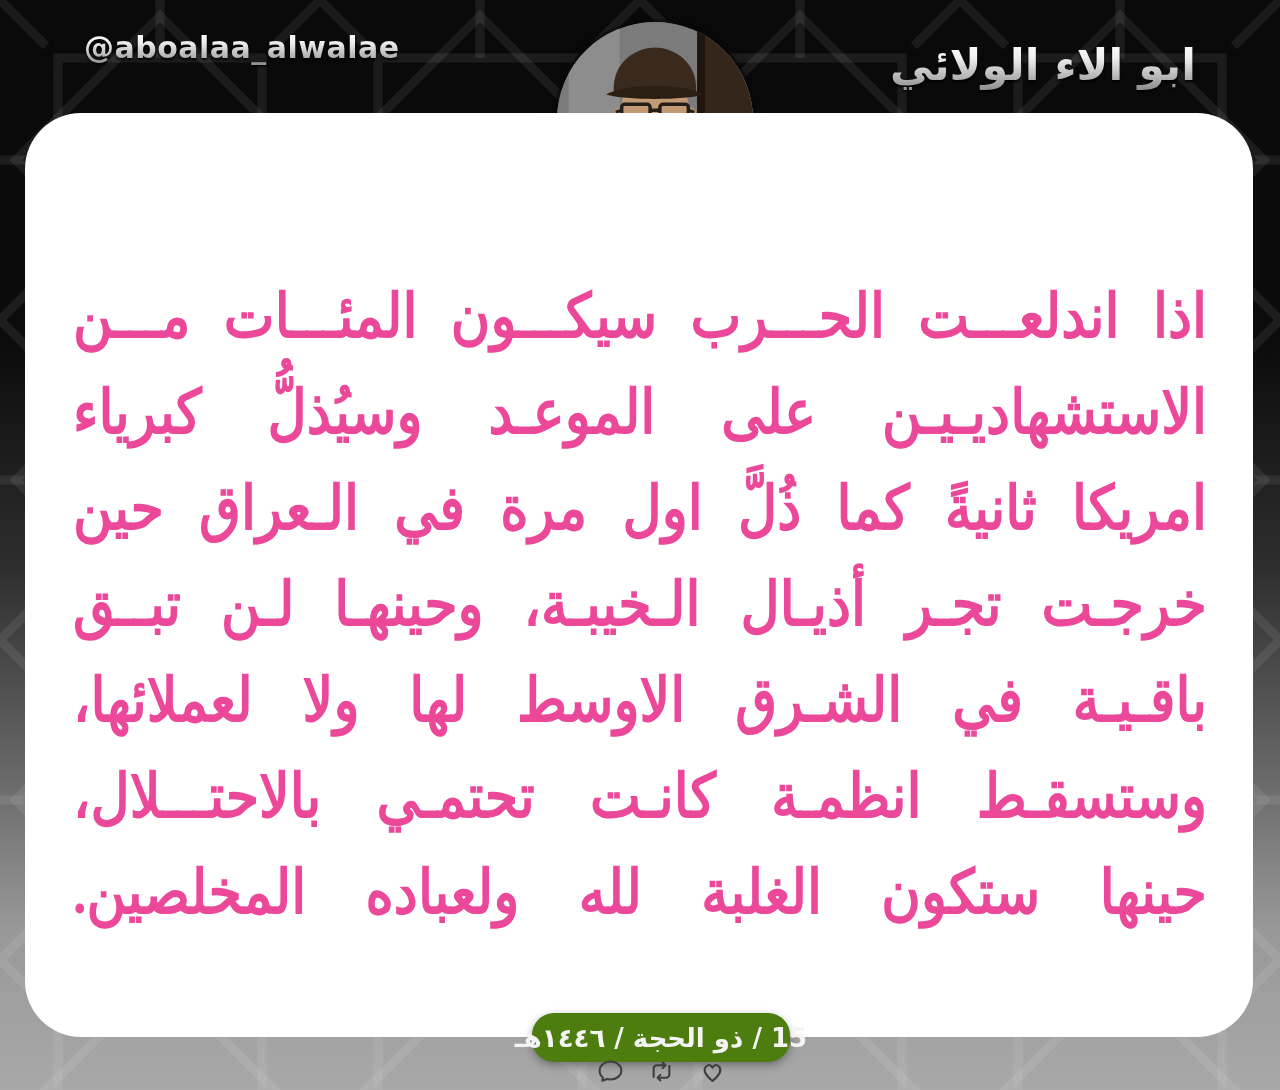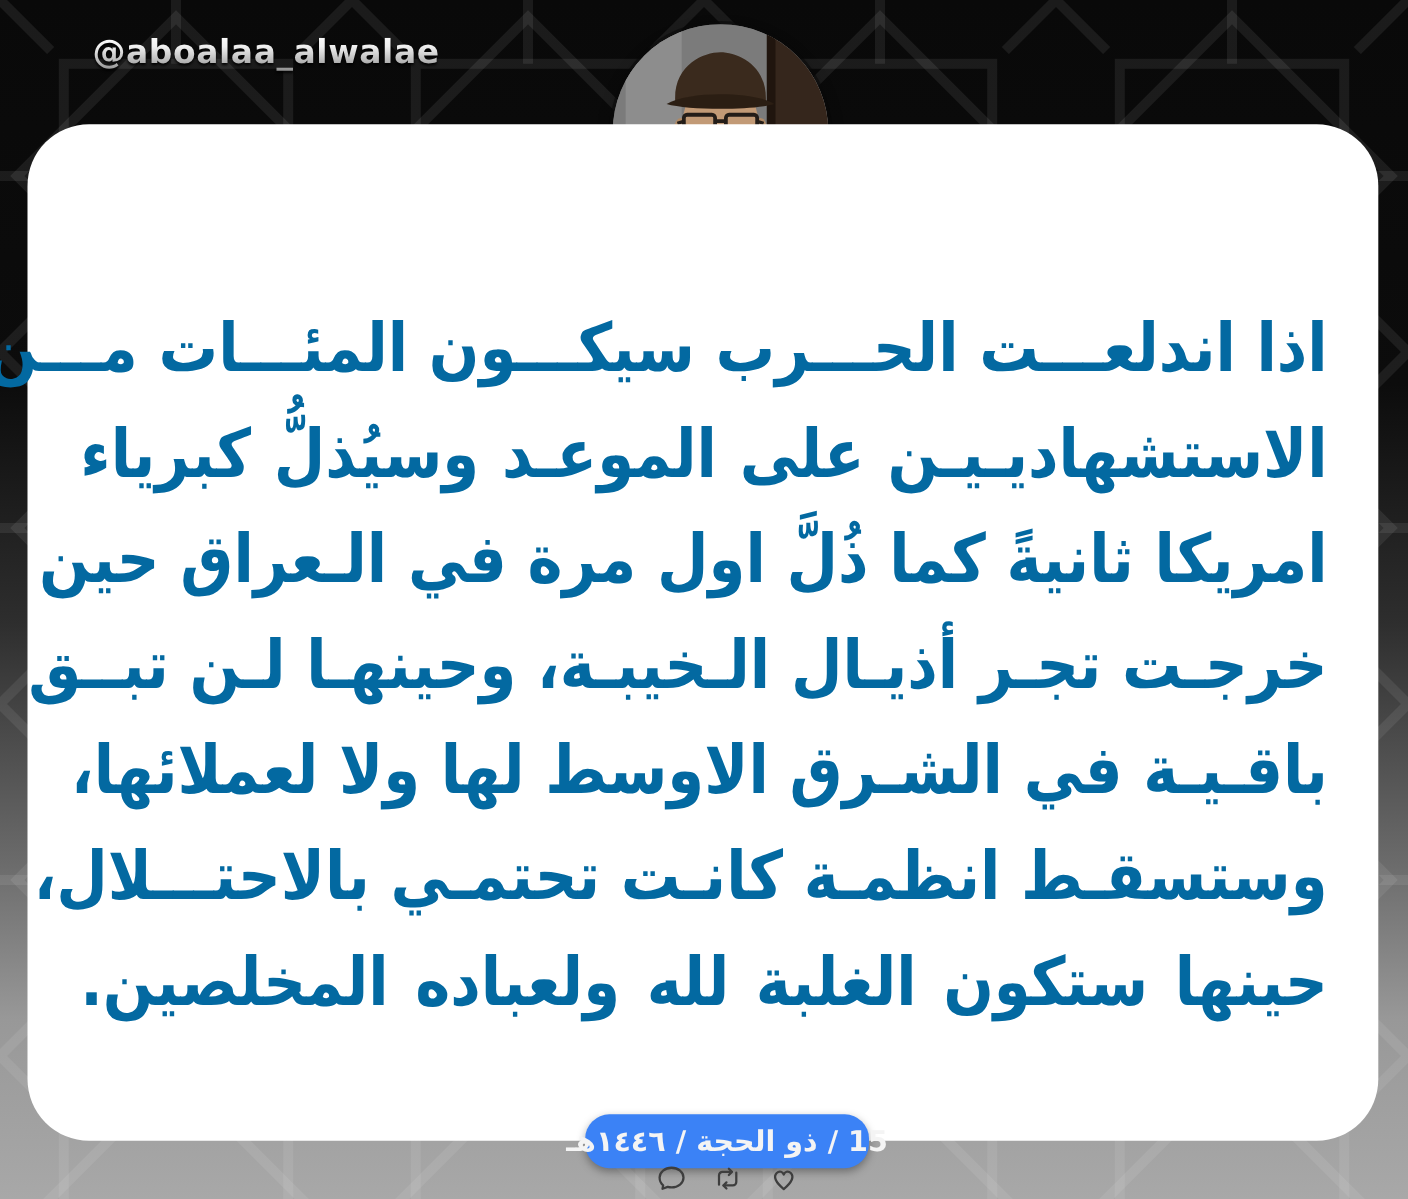--- a/index.html
+++ b/index.html
@@ -25,30 +25,30 @@
     overflow:hidden;box-shadow:0 0 0 3px rgba(10,10,10,.55),0 6px 14px rgba(0,0,0,.45);
     background:#6f6f6f;
   }
   .avatar svg{display:block;width:100%;height:100%;}
   .card{
     position:absolute;left:25px;top:113px;width:1228px;height:924px;
     background:#ffffff;border-radius:56px;
   }
   .quote{
     position:absolute;left:48px;right:46px;top:156px;direction:rtl;
-    color:#0369a1;font-weight:bold;
+    color:#ec4899;font-weight:bold;font-family:Liberation Serif, serif;
   }
   .qline{
     font-size:54px;line-height:96px;height:96px;white-space:nowrap;
     text-align:justify;text-align-last:justify;
     transform:scaleY(1.13);transform-origin:50% 50%;
   }
   .pill{
     position:absolute;left:532px;top:1013px;width:258px;height:49px;
-    background:#3b82f6;border-radius:22px;display:flex;align-items:center;justify-content:center;
+    background:#4d7c0f;border-radius:22px;display:flex;align-items:center;justify-content:center;
     box-shadow:0 3px 8px rgba(0,0,0,.35);
   }
   .pill span{color:#f4f4f4;font-weight:bold;font-size:26px;direction:rtl;white-space:nowrap;}
   .actions{
     position:absolute;left:532px;top:1057px;width:258px;height:33px;
     display:flex;align-items:flex-start;justify-content:center;gap:22px;
   }
   .actions svg{width:29px;height:29px;stroke:#3e3e3e;fill:none;stroke-width:1.7;stroke-linecap:round;stroke-linejoin:round;cursor:pointer;}
 </style>
 </head>
@@ -64,20 +64,21 @@
           <rect x="58" y="58" width="204" height="204" transform="rotate(45 160 160)"></rect>
           <path d="M160 0 L160 58 M160 262 L160 320 M0 160 L58 160 M262 160 L320 160"></path>
           <path d="M0 0 L46 46 M320 0 L274 46 M0 320 L46 274 M320 320 L274 274"></path>
         </g>
       </pattern>
     </defs>
     <rect x="0" y="0" width="1280" height="1090" fill="url(#star)"></rect>
   </svg>
 
   <div class="handle metal">@aboalaa_alwalae</div>
+  <div class="author metal">ابو الاء الولائي</div>
 
   <div class="avatar">
     <svg viewBox="0 0 200 200">
 
       <rect x="0" y="0" width="200" height="200" fill="#7b7b7b"></rect>
       <rect x="12" y="0" width="52" height="200" fill="#8d8d8d"></rect>
       <rect x="143" y="0" width="57" height="200" fill="#35261c"></rect>
       <rect x="143" y="0" width="8" height="200" fill="#20150e"></rect>
 
       <path d="M28 200 C30 160 52 138 74 132 L126 132 C154 138 172 160 174 200 Z" fill="#6e5f44"></path>

